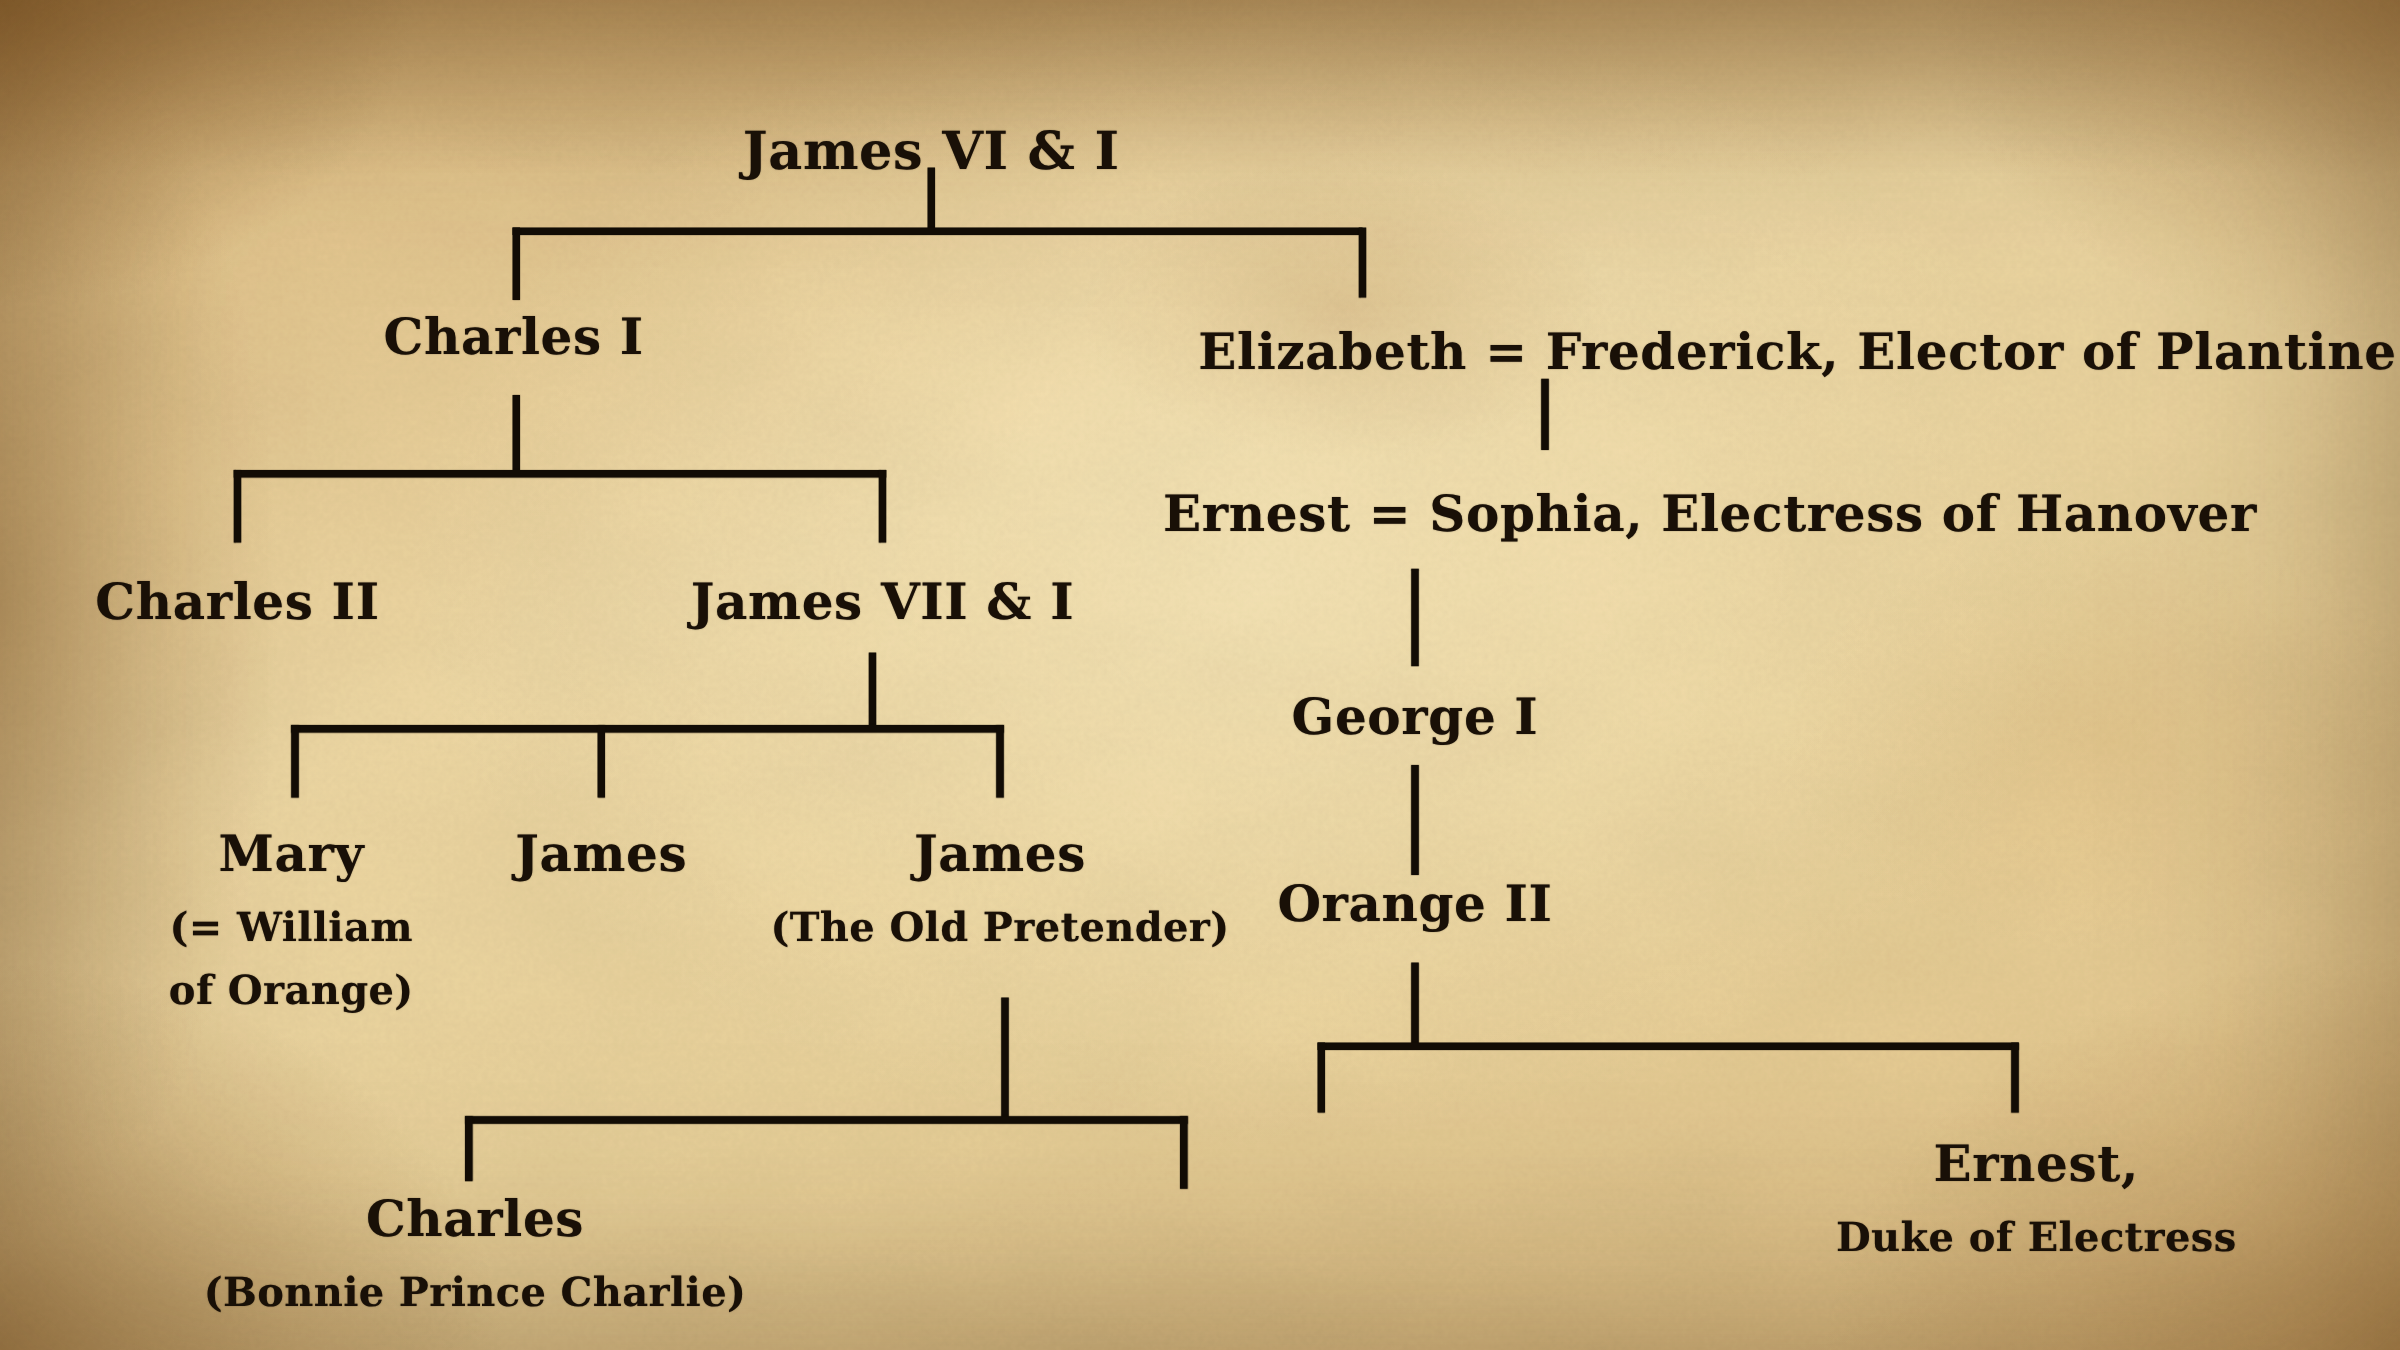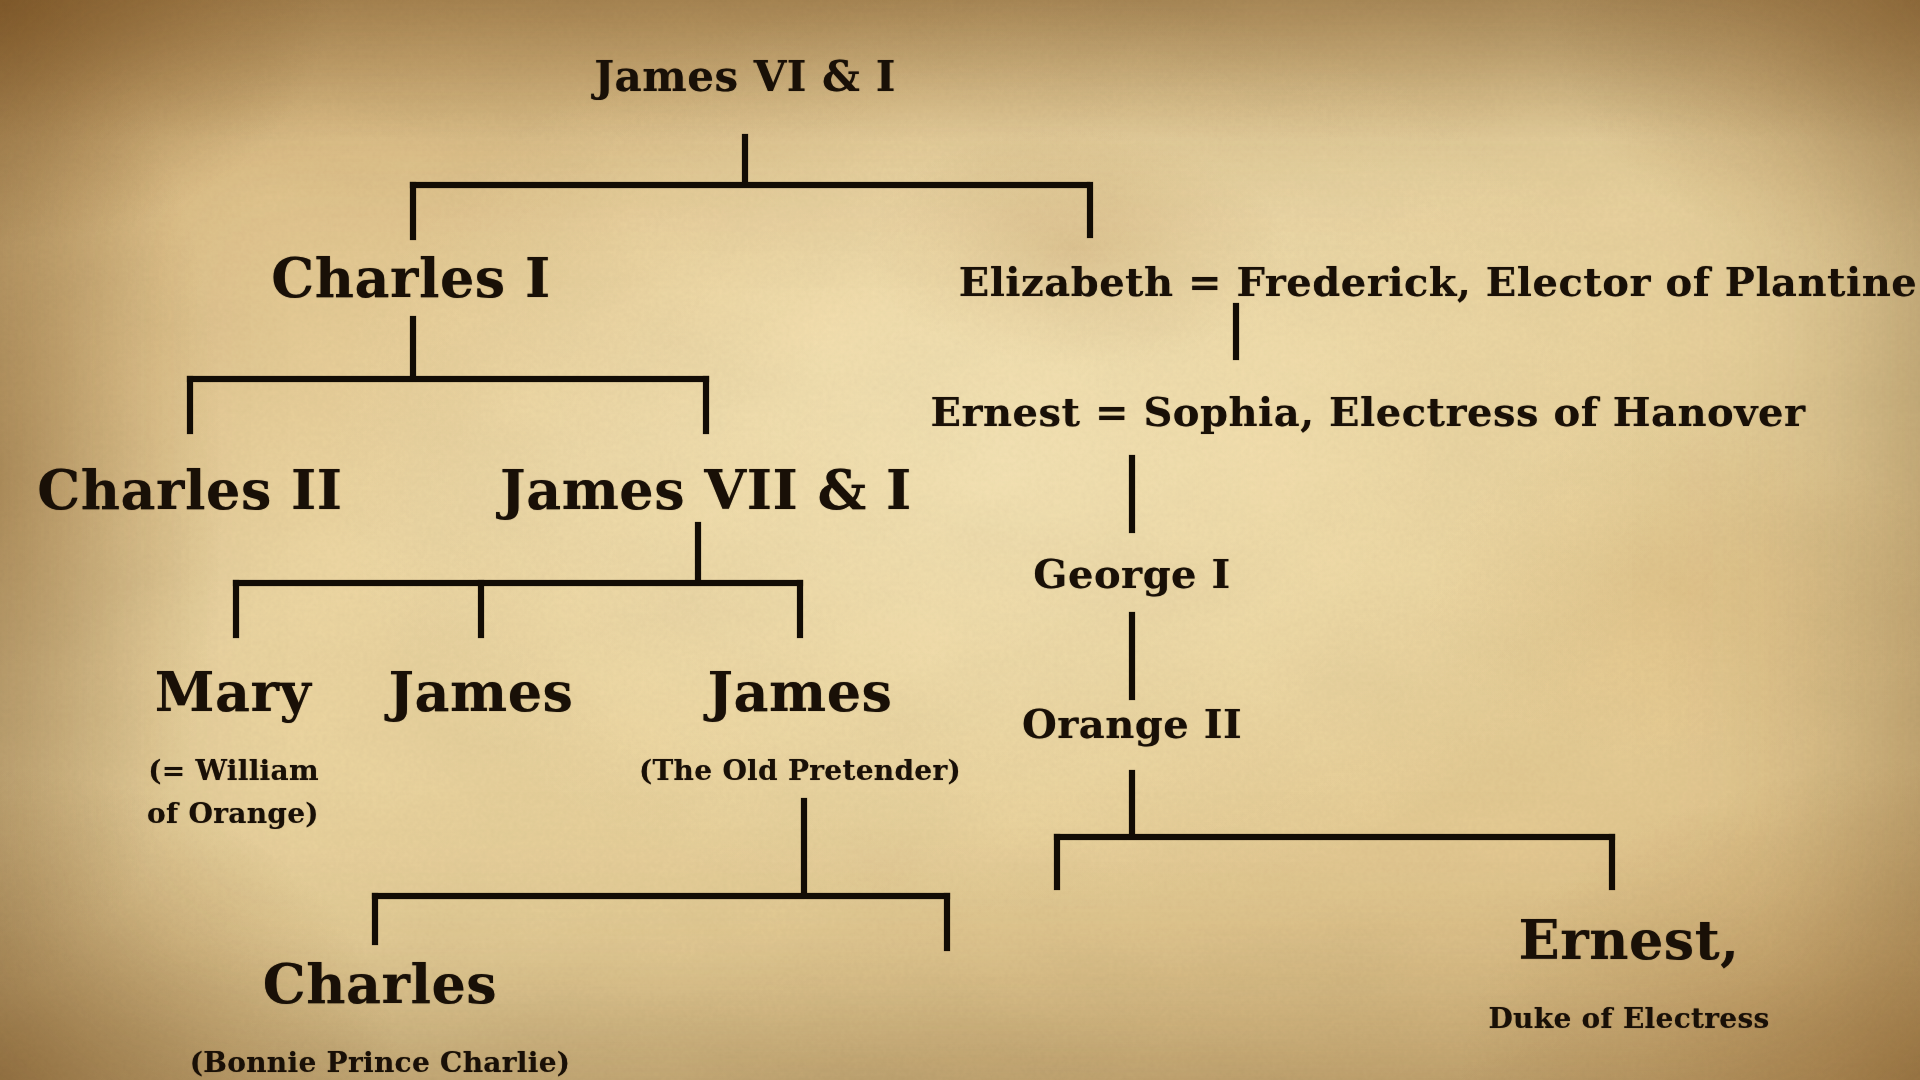--- a/index.html
+++ b/index.html
@@ -19,24 +19,24 @@
       linear-gradient(180deg, rgba(132,88,34,.35), rgba(132,88,34,0) 140px),
       linear-gradient(160deg, #e0bf87 0%, #eed9a8 38%, #ecd6a2 62%, #e2c48c 100%);
     box-shadow: inset 0 0 240px rgba(90,56,18,.5);
   }
   .texture{position:absolute;left:0;top:0;mix-blend-mode:multiply;pointer-events:none;}
   .node{
     position:absolute;transform:translateX(-50%);
     text-align:center;color:#191007;font-weight:700;white-space:nowrap;
     text-shadow:0 0 1px rgba(25,14,4,.55);
   }
-  .node .nm{font-size:54px;line-height:1.2;letter-spacing:.5px;}
-  .node.fs42 .nm{font-size:42px;}
+  .node .nm{font-size:40px;line-height:1.2;letter-spacing:.5px;}
+  .node.fs42 .nm{font-size:42px;margin-top:44px;}
   .node.fs38 .nm{font-size:40px;}
-  .node .sub{font-size:28px;line-height:1.55;margin-top:24px;letter-spacing:.3px;text-align:right;}
+  .node .sub{font-size:32px;line-height:1.55;margin-top:10px;letter-spacing:.3px;}
   .vline,.hline{position:absolute;background:#120c05;box-shadow:0 0 1px rgba(20,12,4,.6);}
   .vline{width:6px;}
   .hline{height:6px;}
 </style>
 </head>
 <body>
 
 <div class="stage">
 
   <svg class="texture" width="1920" height="1080" aria-hidden="true">

